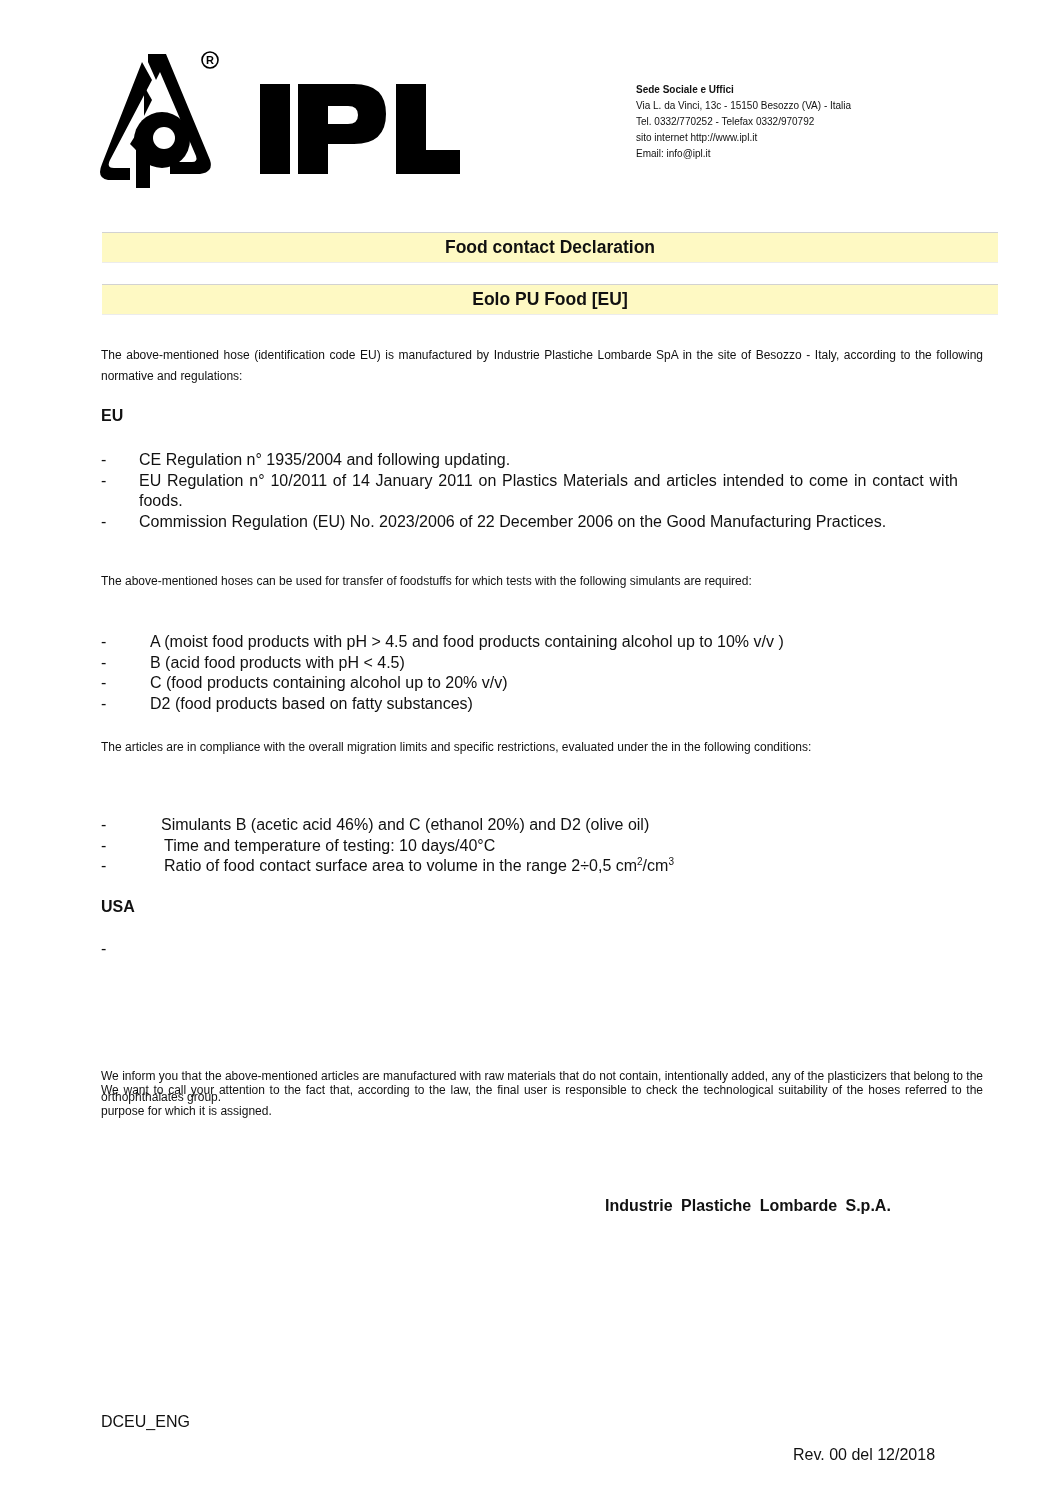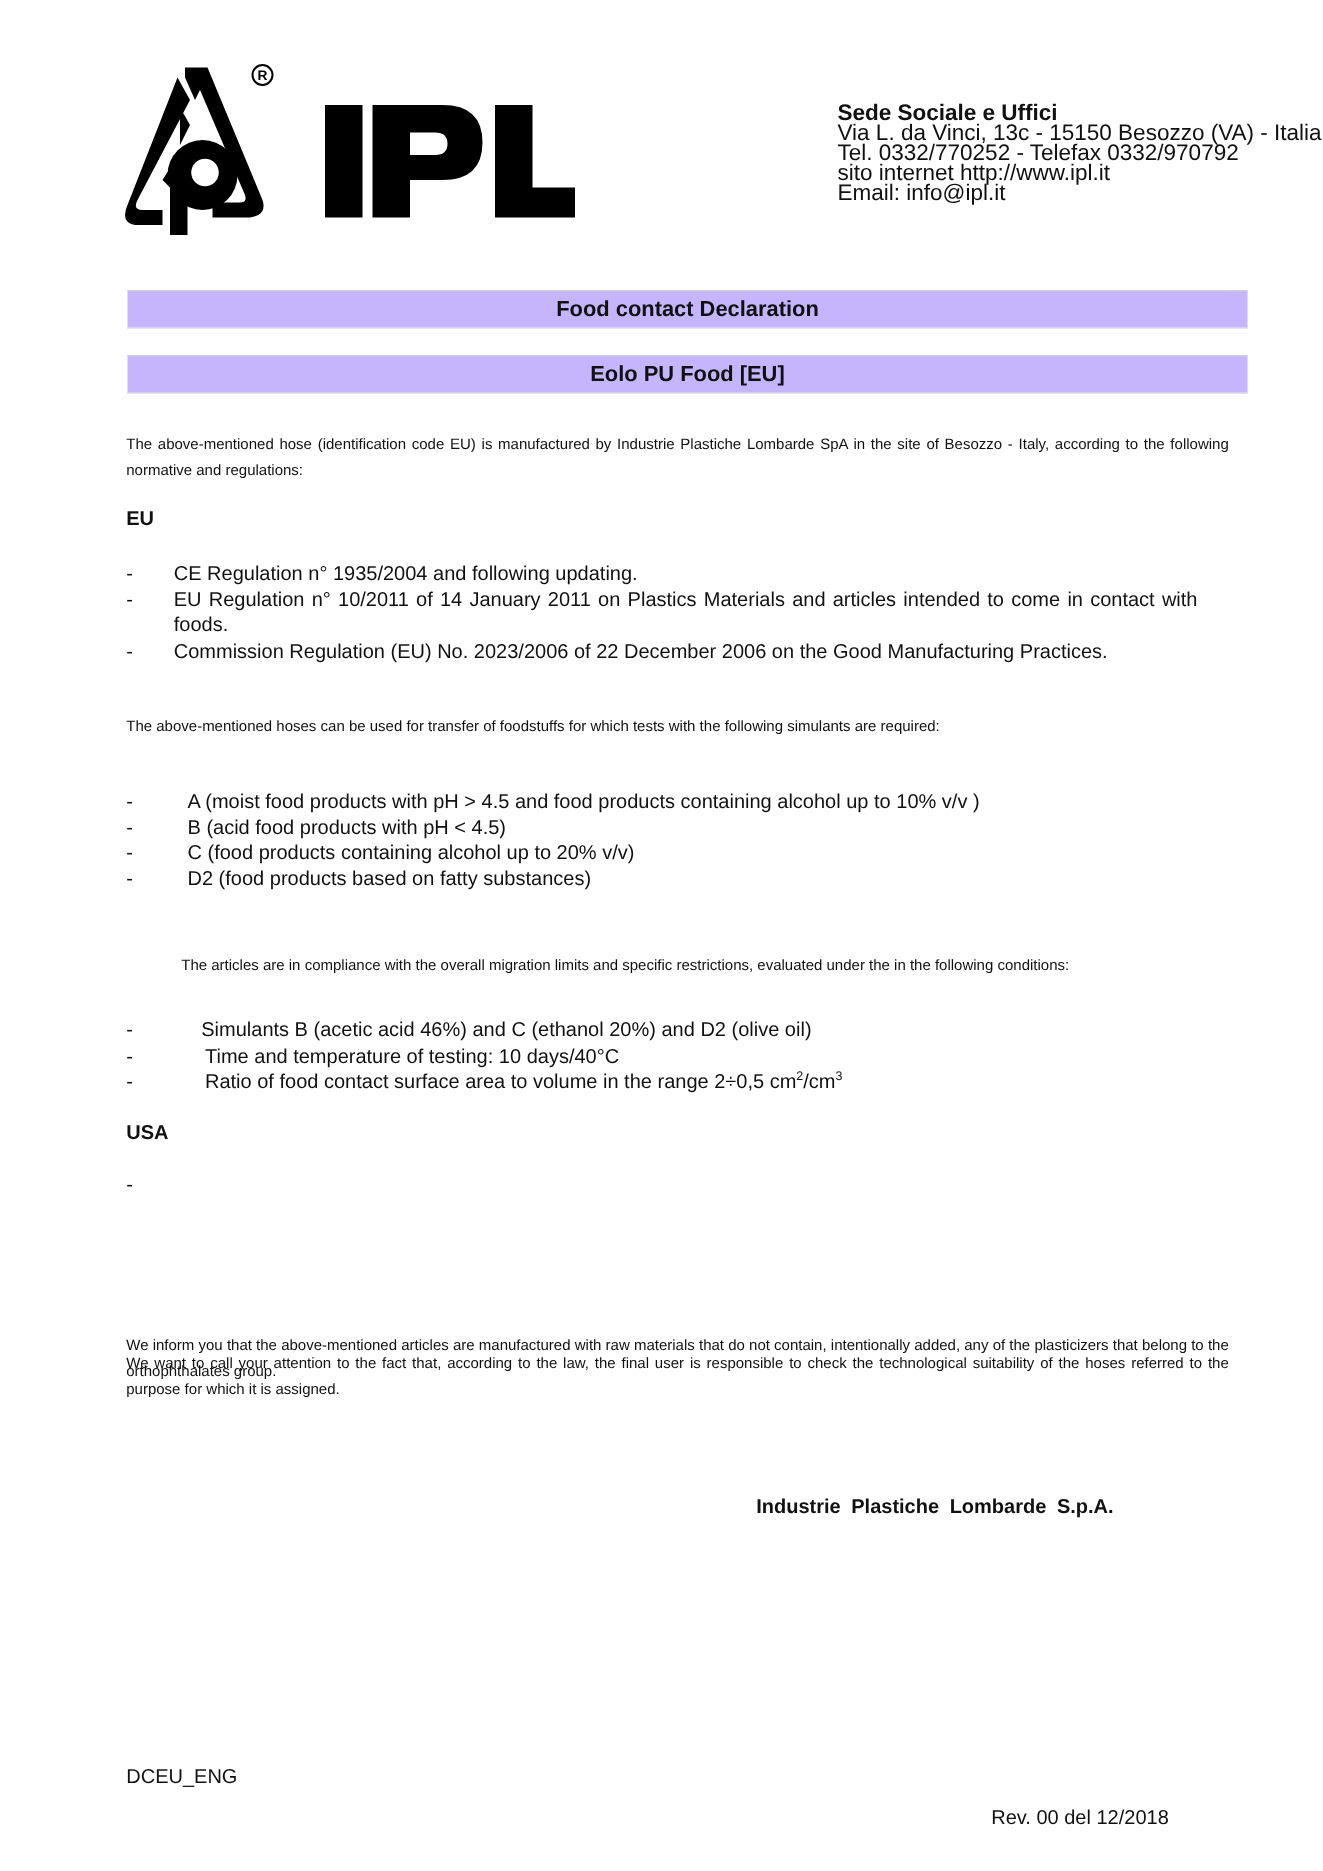--- a/index.html
+++ b/index.html
@@ -2,24 +2,24 @@
 <html><head>
 <meta charset="utf-8">
 <style>
   html, body { margin: 0; padding: 0; background: #ffffff; }
   body {
     width: 1058px; height: 1497px; position: relative; overflow: hidden;
     font-family: "Liberation Sans", sans-serif; color: #111;
   }
   .abs { position: absolute; }
   .logo { left: 100px; top: 50px; width: 360px; height: 142px; }
-  .address { left: 670px; top: 82px; font-size: 18px; line-height: 16px; }
+  .address { left: 636px; top: 82px; font-size: 10px; line-height: 16px; }
   .address .bold { font-weight: bold; }
   .bar {
-    left: 102px; width: 896px; height: 31px; background: #c4b5fd;
+    left: 102px; width: 896px; height: 31px; background: #fef9c3;
     border-top: 1px solid #d2d2d2; border-bottom: 1px solid #ececec;
     display: flex; align-items: center; justify-content: center;
     font-weight: bold; font-size: 17.5px; box-sizing: border-box;
   }
   .text { left: 101px; width: 882px; font-size: 12px; line-height: 20.5px; text-align: justify; }
   .h { left: 101px; font-weight: bold; font-size: 16px; }
   .list { left: 101px; width: 882px; font-size: 16px; line-height: 20.5px; margin: 0; padding: 0; list-style: none; }
   .list li { position: relative; text-align: justify; }
   .list li .dash { position: absolute; left: 0; top: 0; }
   .list.l1 li { padding-left: 38px; padding-right: 25px; }
@@ -84,21 +84,21 @@
 
 <div class="abs text" style="top:571px;">The above-mentioned hoses can be used for transfer of foodstuffs for which tests with the following simulants are required:</div>
 
 <ul class="abs list l2" style="top:632px;">
   <li><span class="dash">-</span><span>A (moist food products with pH &gt; 4.5 and food products containing alcohol up to 10% v/v )</span></li>
   <li><span class="dash">-</span><span>B (acid food products with pH &lt; 4.5)</span></li>
   <li><span class="dash">-</span><span>C (food products containing alcohol up to 20% v/v)</span></li>
   <li><span class="dash">-</span><span>D2 (food products based on fatty substances)</span></li>
 </ul>
 
-<div class="abs text" style="top:762px;margin-left:44px;">The articles are in compliance with the overall migration limits and specific restrictions, evaluated under the in the following conditions:</div>
+<div class="abs text" style="top:737px;">The articles are in compliance with the overall migration limits and specific restrictions, evaluated under the in the following conditions:</div>
 
 <ul class="abs list l3" style="top:815px;">
   <li><span class="dash">-</span><span>Simulants B (acetic acid 46%) and C (ethanol 20%) and D2 (olive oil)</span></li>
   <li><span class="dash">-</span><span>Time and temperature of testing: 10 days/40°C</span></li>
   <li><span class="dash">-</span><span>Ratio of food contact surface area to volume in the range  2÷0,5 cm</span><sup>2</sup><span>/cm</span><sup>3</sup></li>
 </ul>
 
 <div class="abs h" style="top:898px;">USA</div>
 
 <ul class="abs list l4" style="top:939px;">

